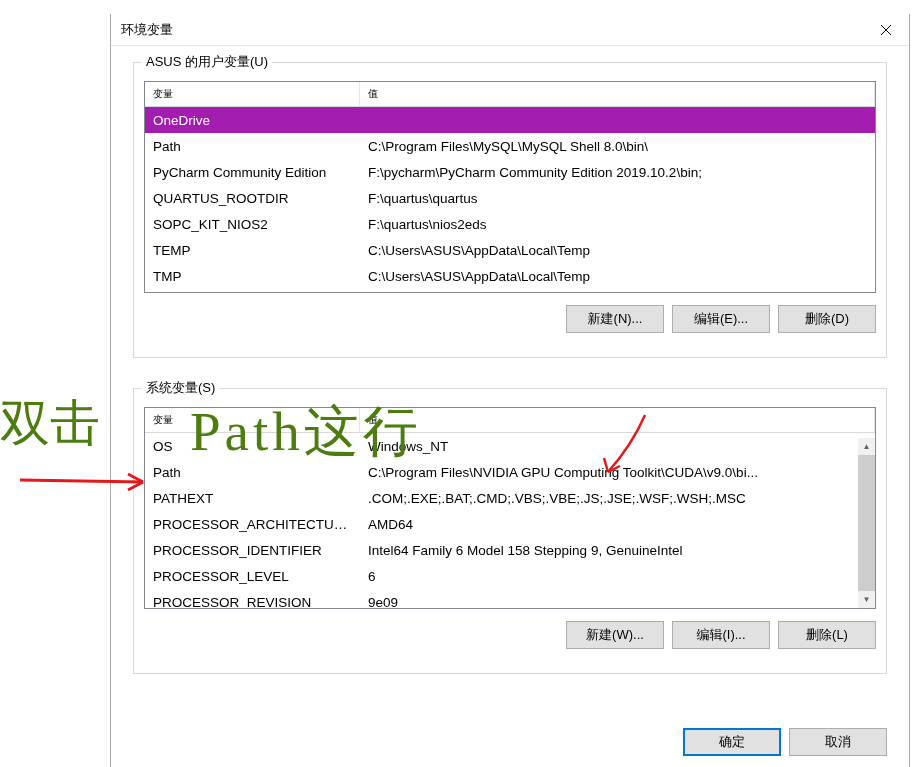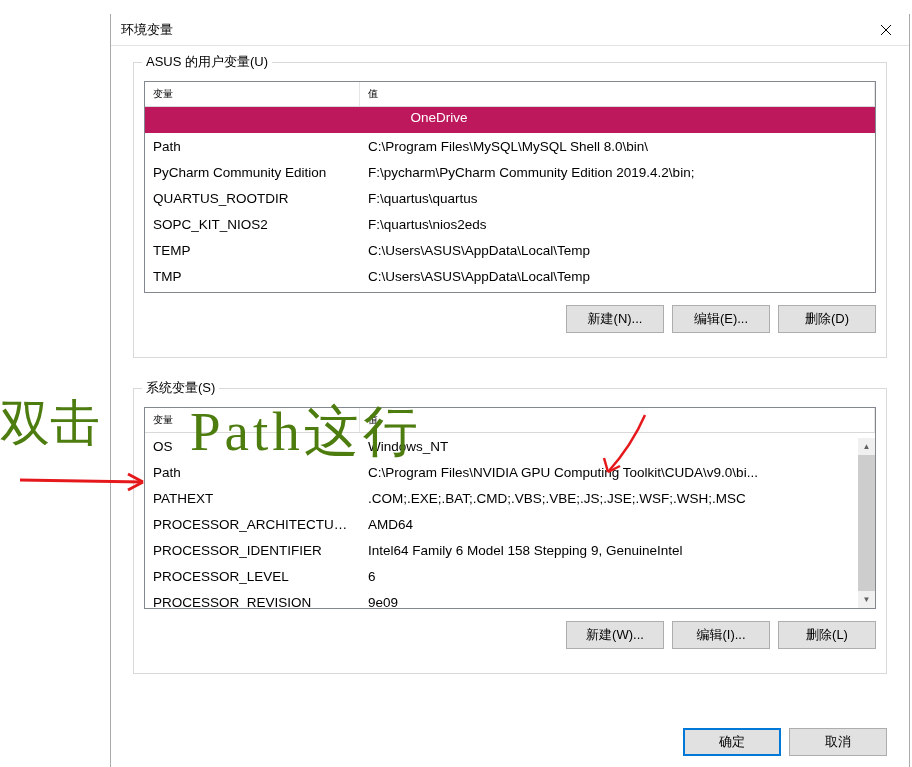--- a/index.html
+++ b/index.html
@@ -100,23 +100,22 @@
     }
     .tr {
       display: flex;
       height: 26px;
       align-items: center;
       cursor: default;
       white-space: nowrap;
       overflow: hidden;
     }
     .tr.selected {
-      background: #be185d;
+      background: #a21caf;
       color: #fff;
-      flex-direction: column;
     }
     .td {
       padding: 3px 8px;
       font-size: 13.5px;
       overflow: hidden;
       text-overflow: ellipsis;
     }
     .td-var {
       width: 215px;
       flex-shrink: 0;
@@ -222,21 +221,21 @@
         <div class="table-body" id="user-rows">
             <div class="tr selected">
               <div class="td td-var">OneDrive</div>
             </div>
             <div class="tr">
               <div class="td td-var">Path</div>
               <div class="td td-val">C:\Program Files\MySQL\MySQL Shell 8.0\bin\</div>
             </div>
             <div class="tr">
               <div class="td td-var">PyCharm Community Edition</div>
-              <div class="td td-val">F:\pycharm\PyCharm Community Edition 2019.4.2\bin;</div>
+              <div class="td td-val">F:\pycharm\PyCharm Community Edition 2019.10.2\bin;</div>
             </div>
             <div class="tr">
               <div class="td td-var">QUARTUS_ROOTDIR</div>
               <div class="td td-val">F:\quartus\quartus</div>
             </div>
             <div class="tr">
               <div class="td td-var">SOPC_KIT_NIOS2</div>
               <div class="td td-val">F:\quartus\nios2eds</div>
             </div>
             <div class="tr">

